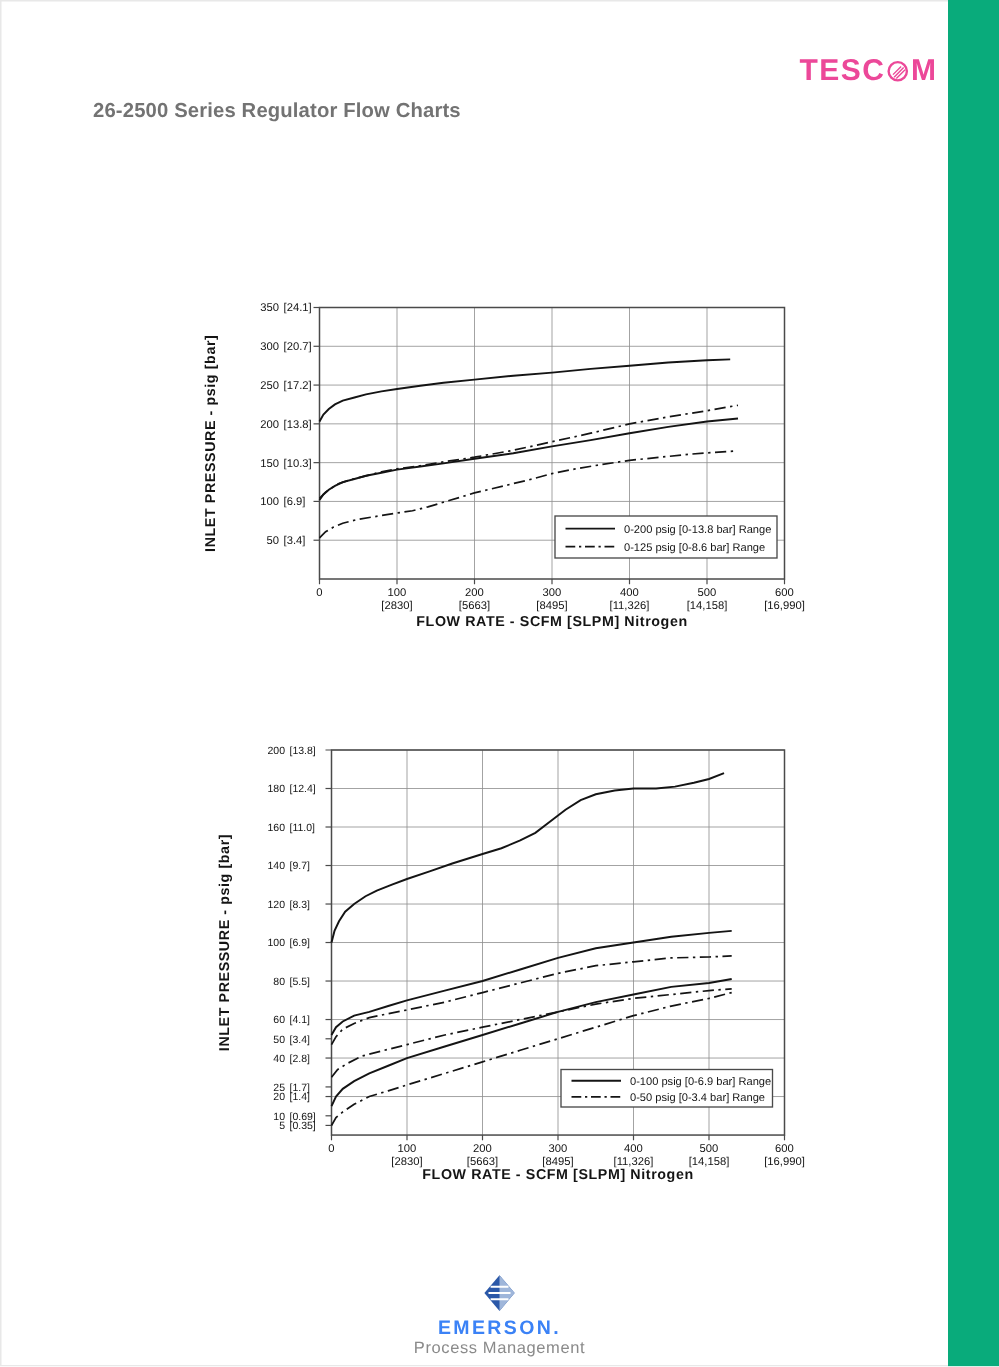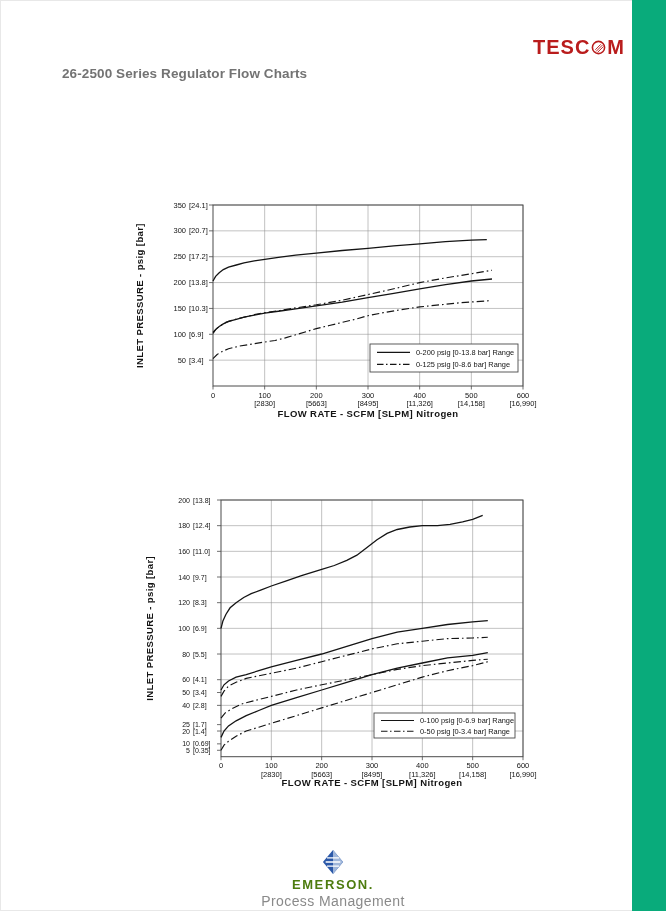--- a/index.html
+++ b/index.html
@@ -15,30 +15,30 @@
               color:#737373;letter-spacing:.1px;}
   .intro-note{position:absolute;left:63px;top:110px;width:548px;font-style:italic;
               font-size:9.8px;line-height:11.5px;color:#1f1f1f;}
   .chart-wrap{position:absolute;left:130px;}
   .chart-1{top:190px;}
   .chart-2{top:483px;}
   svg text{font-family:"Liberation Sans",sans-serif;}
   .footer{position:absolute;left:0;width:100%;top:849px;text-align:center;}
   .footer .logo{display:block;margin:0 auto 2px auto;width:22px;height:26px;}
   .emerson-name{font-size:13px;font-weight:bold;letter-spacing:1.6px;display:block;}
-  .emerson-tagline{font-size:14px;color:#8a8a8a;letter-spacing:.4px;display:block;margin-top:1px;}
+  .emerson-tagline{font-size:11px;color:#8a8a8a;letter-spacing:.4px;display:block;margin-top:1px;}
 </style>
 </head>
 <body>
 
 <div class="page">
 
   <div class="accent-bar" style="background: rgb(9, 171, 123);"></div>
 
-  <div class="brand" style="color: #b91c1c;">
+  <div class="brand" style="color: #ec4899;">
     <span>TESC</span>
     <span class="globe">
       <svg width="15" height="15" viewBox="0 0 16 16">
         <circle cx="8" cy="8" r="6.5" fill="none" stroke="currentColor" stroke-width="1.7"></circle>
         <path d="M4.6 10.4 L10.4 4.6 M5.4 12.2 L12.2 5.4 M7 13.2 L13.2 7" stroke="currentColor" stroke-width="1" fill="none"></path>
       </svg>
     </span>
     <span>M</span>
   </div>
 
@@ -234,17 +234,17 @@
   </div>
 
   <div class="footer">
     <span class="logo">
       <svg width="22" height="26" viewBox="0 0 24 28">
         <polygon points="12,1 23,14 12,27 1,14" fill="#2B58A8"></polygon>
         <polygon points="12,1 23,14 12,27" fill="#9FB6DA"></polygon>
         <path d="M5.5 9.5 L18.5 9.5 M4 14 L20 14 M5.5 18.5 L18.5 18.5" stroke="#ffffff" stroke-width="1.5"></path>
       </svg>
     </span>
-    <span class="emerson-name" style="color: #4d7c0f;">EMERSON.</span>
+    <span class="emerson-name" style="color: #3b82f6;">EMERSON.</span>
     <span class="emerson-tagline">Process Management</span>
   </div>
 
 </div>
 
 </body></html>

